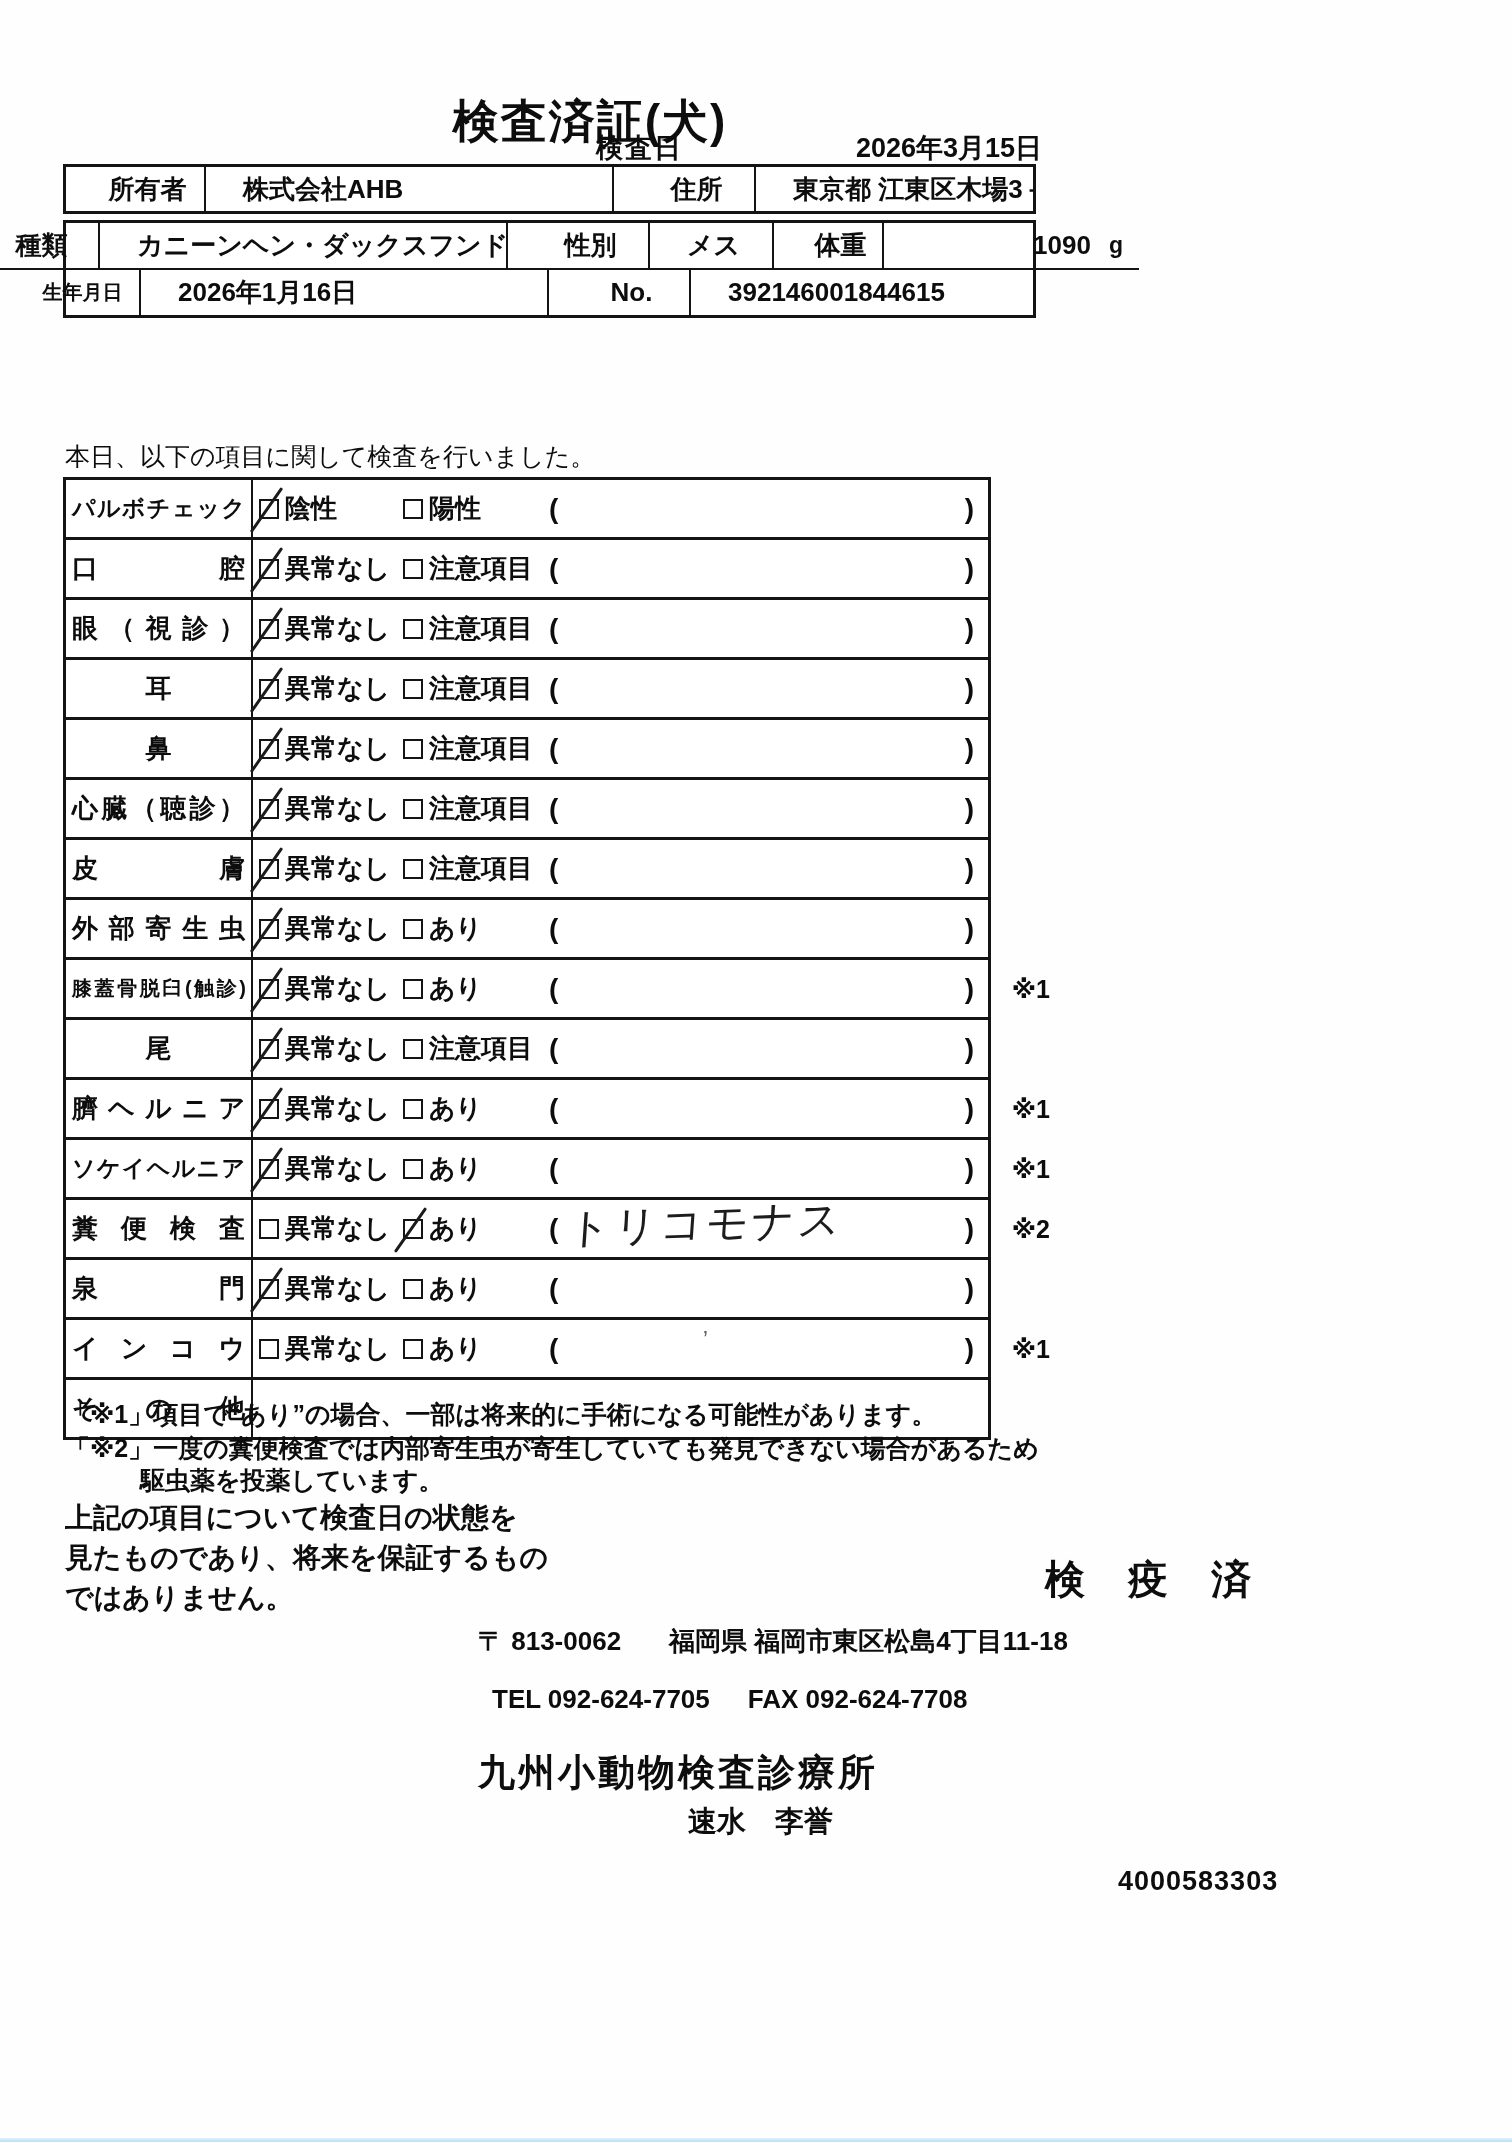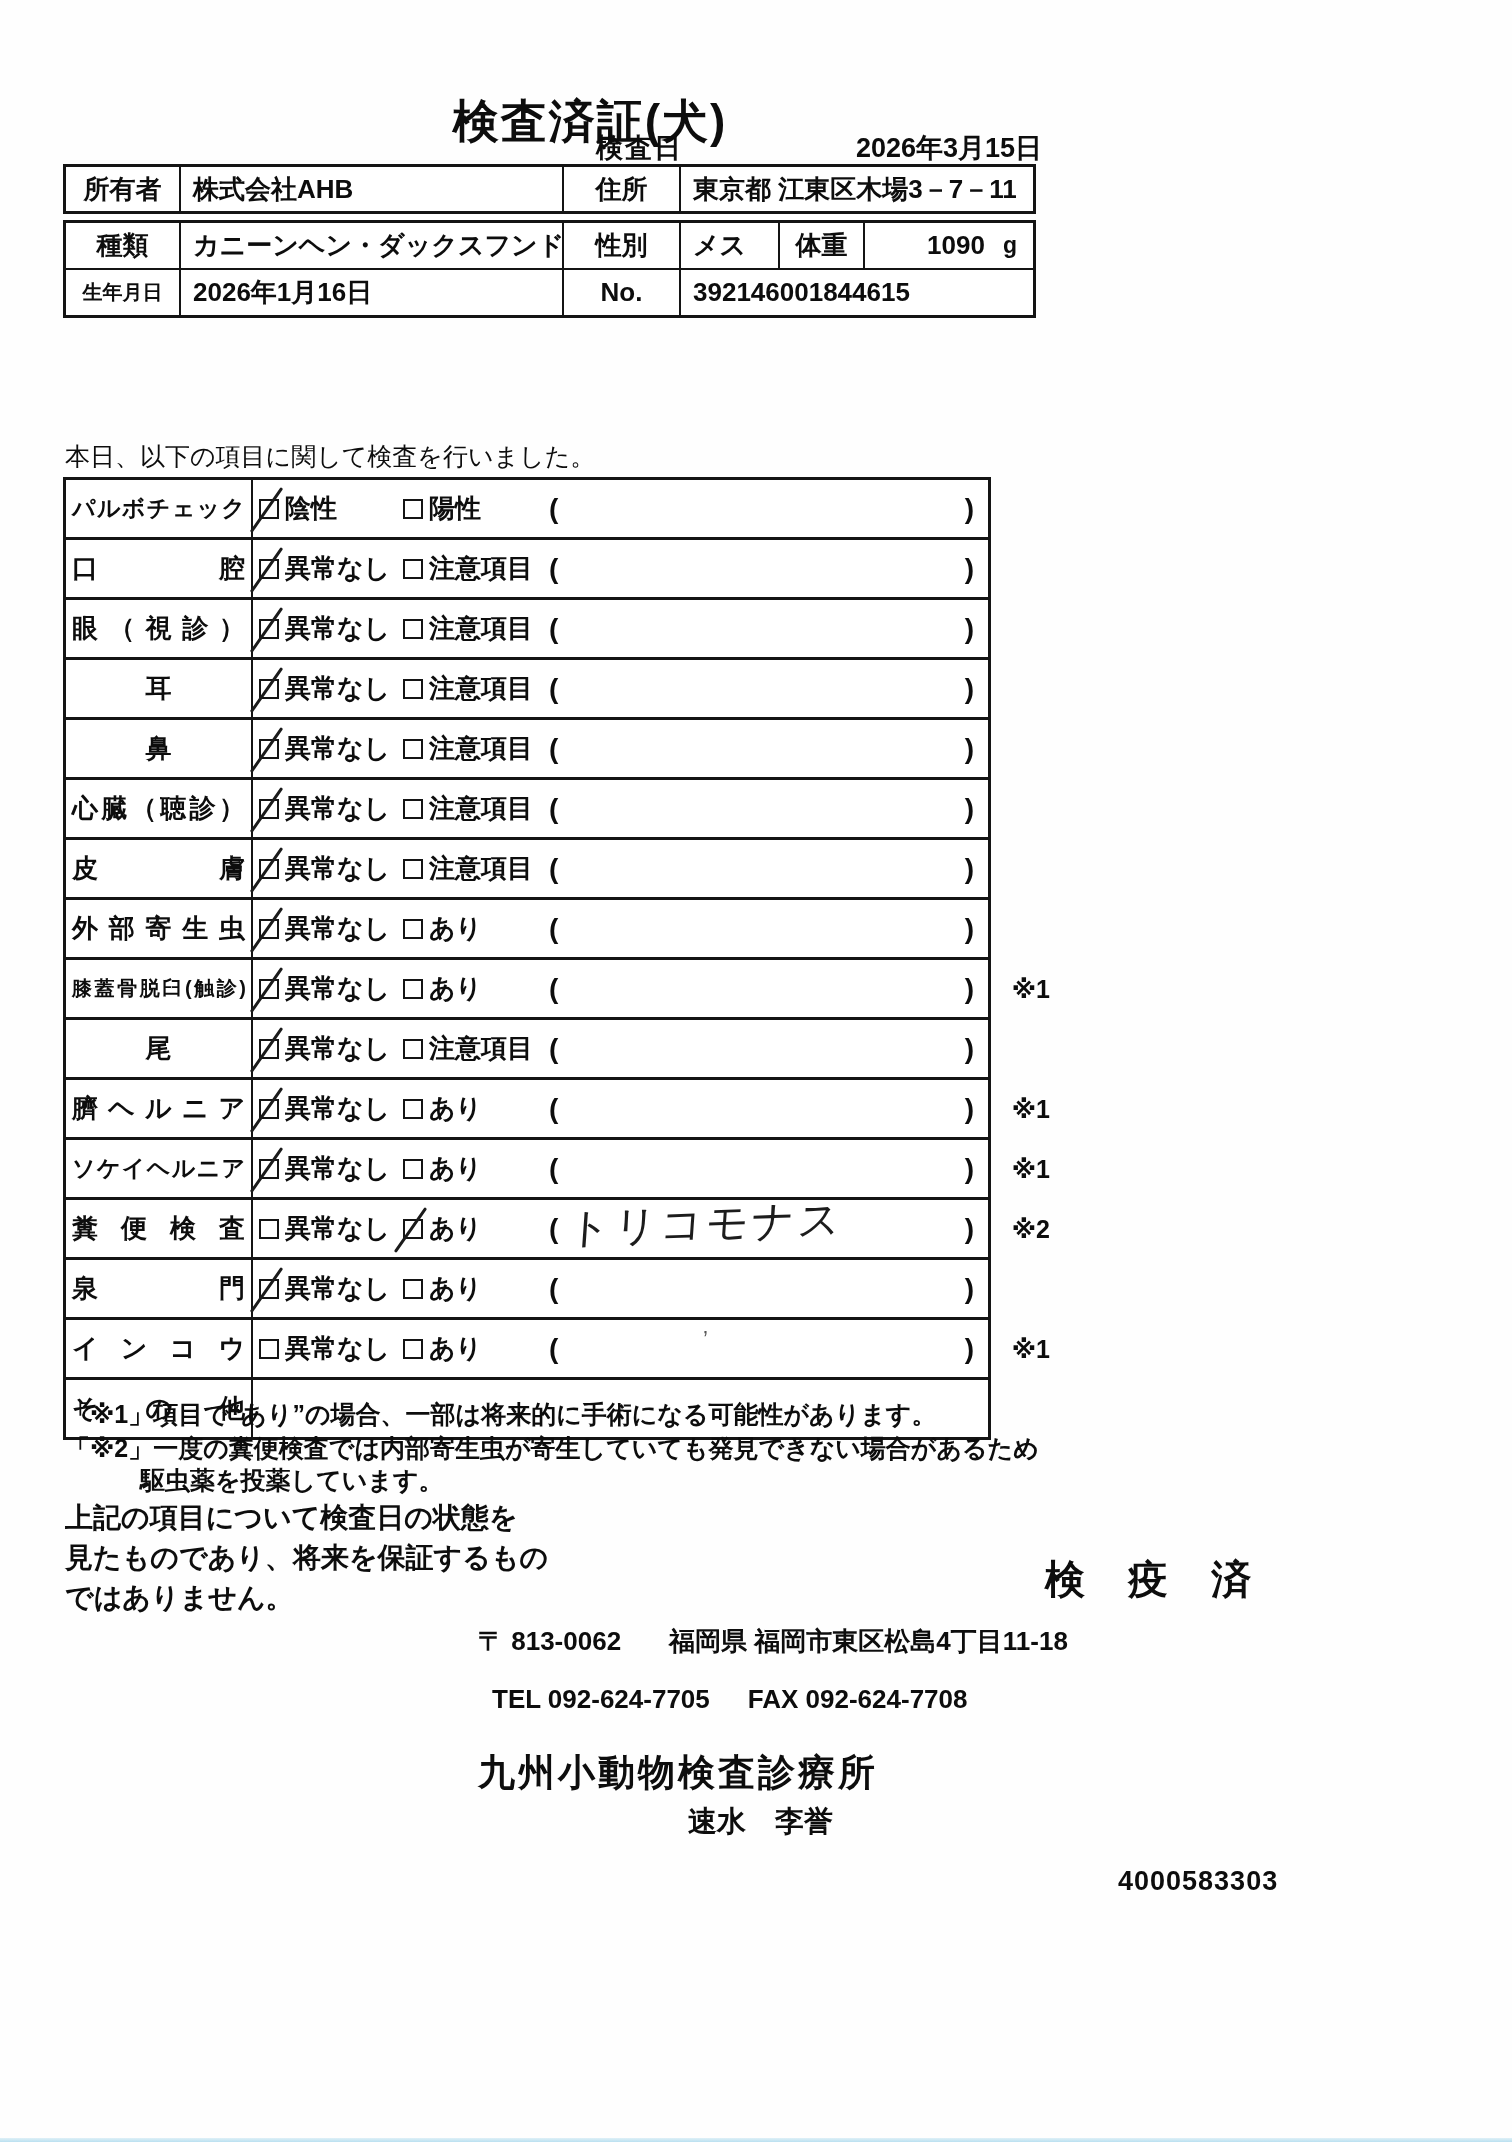--- a/index.html
+++ b/index.html
@@ -10,24 +10,24 @@
   }
   .abs{position:absolute;}
   
   .title{left:0;top:60px;width:1180px;text-align:center;font-size:46px;font-weight:700;letter-spacing:2px;}
   
   .insp-label{left:596px;top:130px;font-size:27px;font-weight:700;letter-spacing:2px;}
   .insp-date{left:856px;top:130px;font-size:27px;font-weight:700;}
   
   .ttable{display:flex;border:3px solid #141414;background:#fff;}
   .owner-table{left:63px;top:164px;width:967px;height:44px;}
-  .dog-table{left:63px;top:220px;width:967px;flex-direction:column;}
+  .dog-table{left:63px;top:220px;width:967px;flex-direction:column;align-items:center;}
   .trow{display:flex;height:45px;}
   .trow.sep{border-bottom:2px solid #141414;}
-  .cell{display:flex;align-items:center;font-size:26px;font-weight:700;overflow:hidden;white-space:nowrap;}
+  .cell{display:flex;align-items:center;font-size:26px;font-weight:700;overflow:hidden;white-space:nowrap;margin-left:25px;}
   .cell.th{justify-content:center;}
   .cell.td{padding-left:12px;}
   .vr{border-right:2px solid #141414;}
   .w113{width:113px;}.w369{width:369px;}.w115{width:115px;}.w370{width:370px;flex:1;}
   .w85{width:85px;}.w83{width:83px;}.w202{width:202px;flex:1;}
   .weight-cell{justify-content:flex-end;padding-right:16px;gap:18px;}
   .unit{font-size:23px;font-weight:700;}
   
   .intro{left:65px;top:440px;font-size:25px;font-weight:400;}
   

